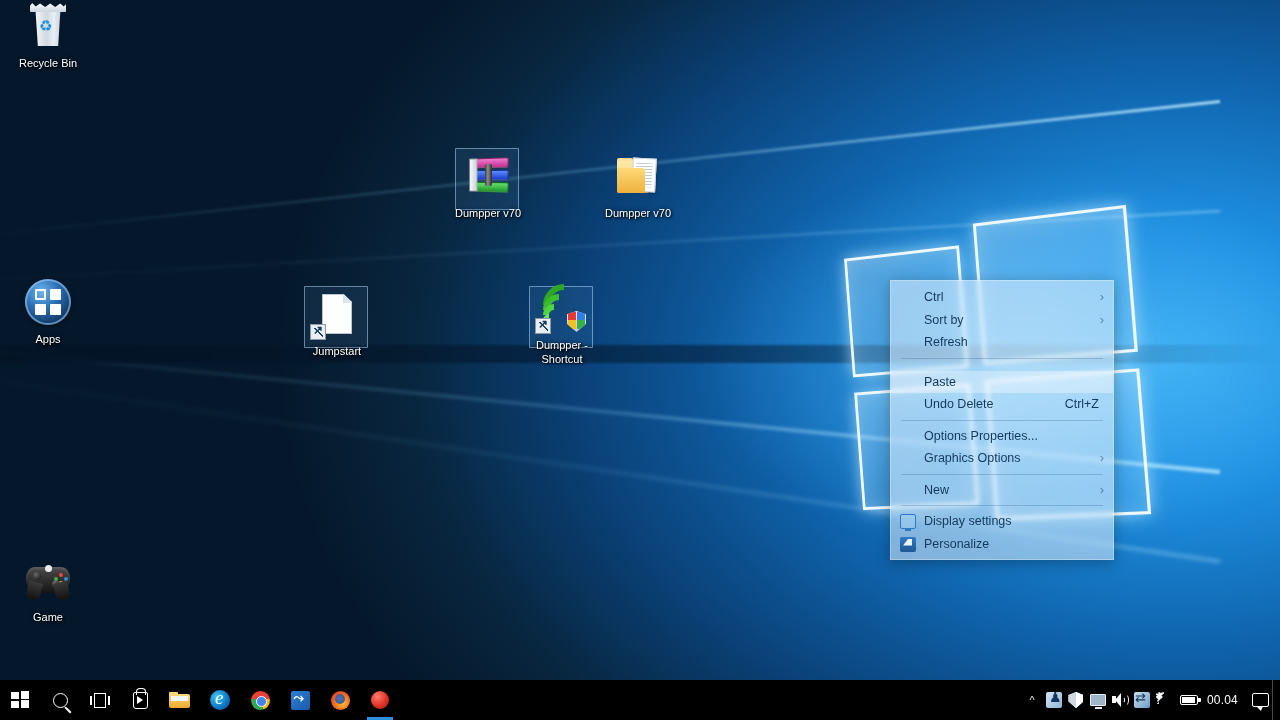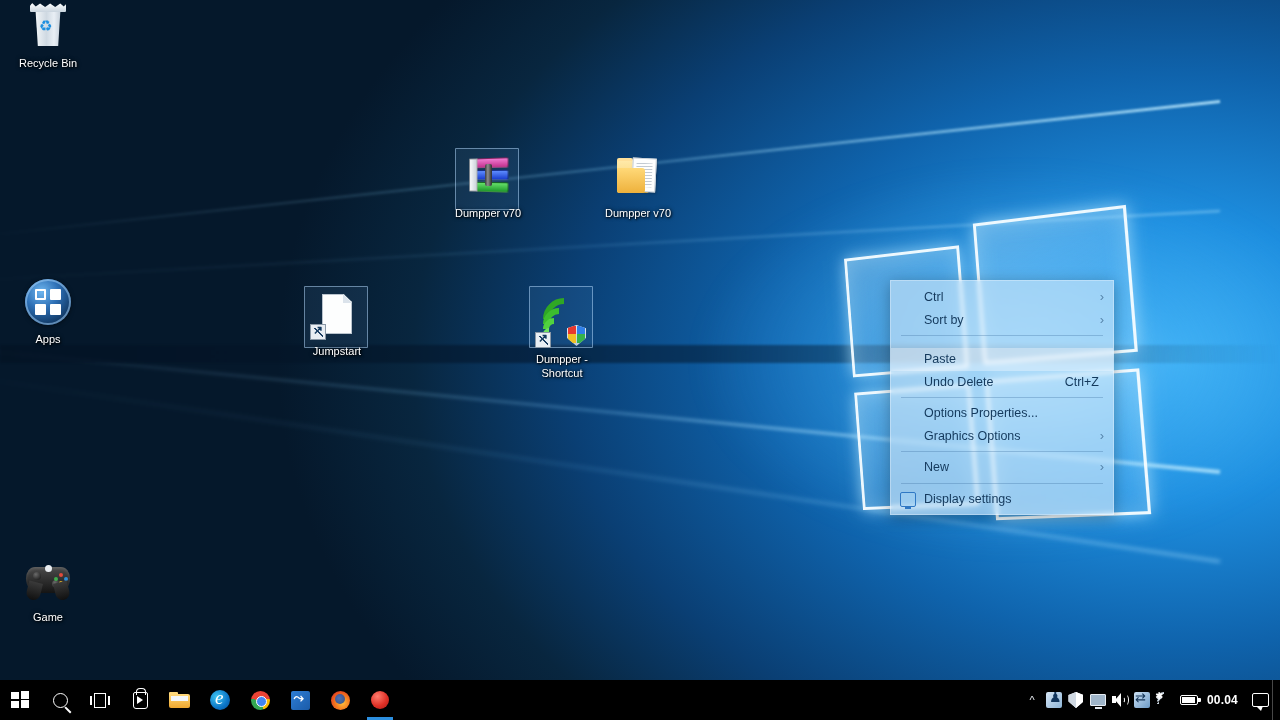--- a/index.html
+++ b/index.html
@@ -376,21 +376,21 @@
   .t-wifi i{ position:absolute; left:1px; bottom:1px; border:0 solid transparent;
     border-top-color:#cdd8e3; border-radius:50%; transform:rotate(-45deg);}
   .tw1{ width:4px; height:4px; border-width:2px !important;}
   .tw2{ width:9px; height:9px; border-width:2px !important;}
   .tw3{ width:14px; height:14px; border-width:2px !important;}
   .t-wifi .star{ position:absolute; left:-1px; top:-2px; color:#fff; font-size:9px;}
   .t-bat{ width:18px; height:10px; border:1.6px solid #fff; border-radius:2px; position:relative;}
   .t-bat:after{ content:""; position:absolute; right:-4px; top:2px; width:2.5px; height:4px;
     background:#fff; border-radius:0 1px 1px 0;}
   .t-bat i{ position:absolute; left:1px; top:1px; bottom:1px; width:13px; background:#fff;}
-  #tb-clock{ color:#fff; font-size:12px; padding:0 10px 0 6px; letter-spacing:.2px;font-weight:bold;}
+  #tb-clock{ color:#fff; font-size:12px; padding:0 10px 0 6px; letter-spacing:.2px;}
   .t-ac{ width:17px; height:14px; border:1.6px solid #fff; border-radius:2px; position:relative;}
   .t-ac:after{ content:""; position:absolute; left:3px; bottom:-5px; width:0;height:0;
     border-left:5px solid transparent; border-right:2px solid transparent; border-top:5px solid #fff;}
   #tb-showdesk{ width:8px; height:40px; border-left:1px solid rgba(255,255,255,.28);}
 </style>
 </head>
 <body>
 
 <div id="desktop">
 
@@ -472,21 +472,21 @@
   <div class="dicon" style="left:291px;top:290px;">
     <div class="art">
       <div class="doc"></div>
         <div class="doc-fold"></div>
       <span class="shortcut-arrow"></span>
     </div>
     <div class="lbl">Jumpstart</div>
   </div>
 
   <div class="selbox" style="left:529px;top:286px;width:64px;height:62px;"></div>
-  <div class="dicon" style="left:516px;top:298px;">
+  <div class="dicon" style="left:516px;top:284px;">
     <div class="art">
       <div class="wifi">
         <i class="wf4"></i>
           <i class="wf3"></i>
           <i class="wf2"></i>
           <i class="wf1"></i>
       </div>
       <div class="shield">
         <span class="shield-b1"></span>
           <span class="shield-b2"></span>
@@ -501,20 +501,23 @@
     <div class="mi">
       <span>Ctrl</span>
       <span class="chev">›</span>
     </div>
 
     <div class="mi">
       <span>Sort by</span>
       <span class="chev">›</span>
     </div>
 
+    <div class="mi">
+      <span>Refresh</span>
+    </div>
 
     <div class="msep"></div>
 
     <div class="mi hover">
       <span>Paste</span>
     </div>
 
 
     <div class="mi">
       <span>Undo Delete</span>
@@ -539,20 +542,24 @@
       <span class="chev">›</span>
     </div>
 
     <div class="msep"></div>
 
     <div class="mi">
       <span class="micon ic-monitor"></span>
       <span>Display settings</span>
     </div>
 
+    <div class="mi">
+      <span class="micon ic-pers"></span>
+      <span>Personalize</span>
+    </div>
 
   </div>
 </div>
 
 <div id="taskbar">
 
   <div id="tb-left">
 
     <div class="tbtn">
       <span class="flag">

